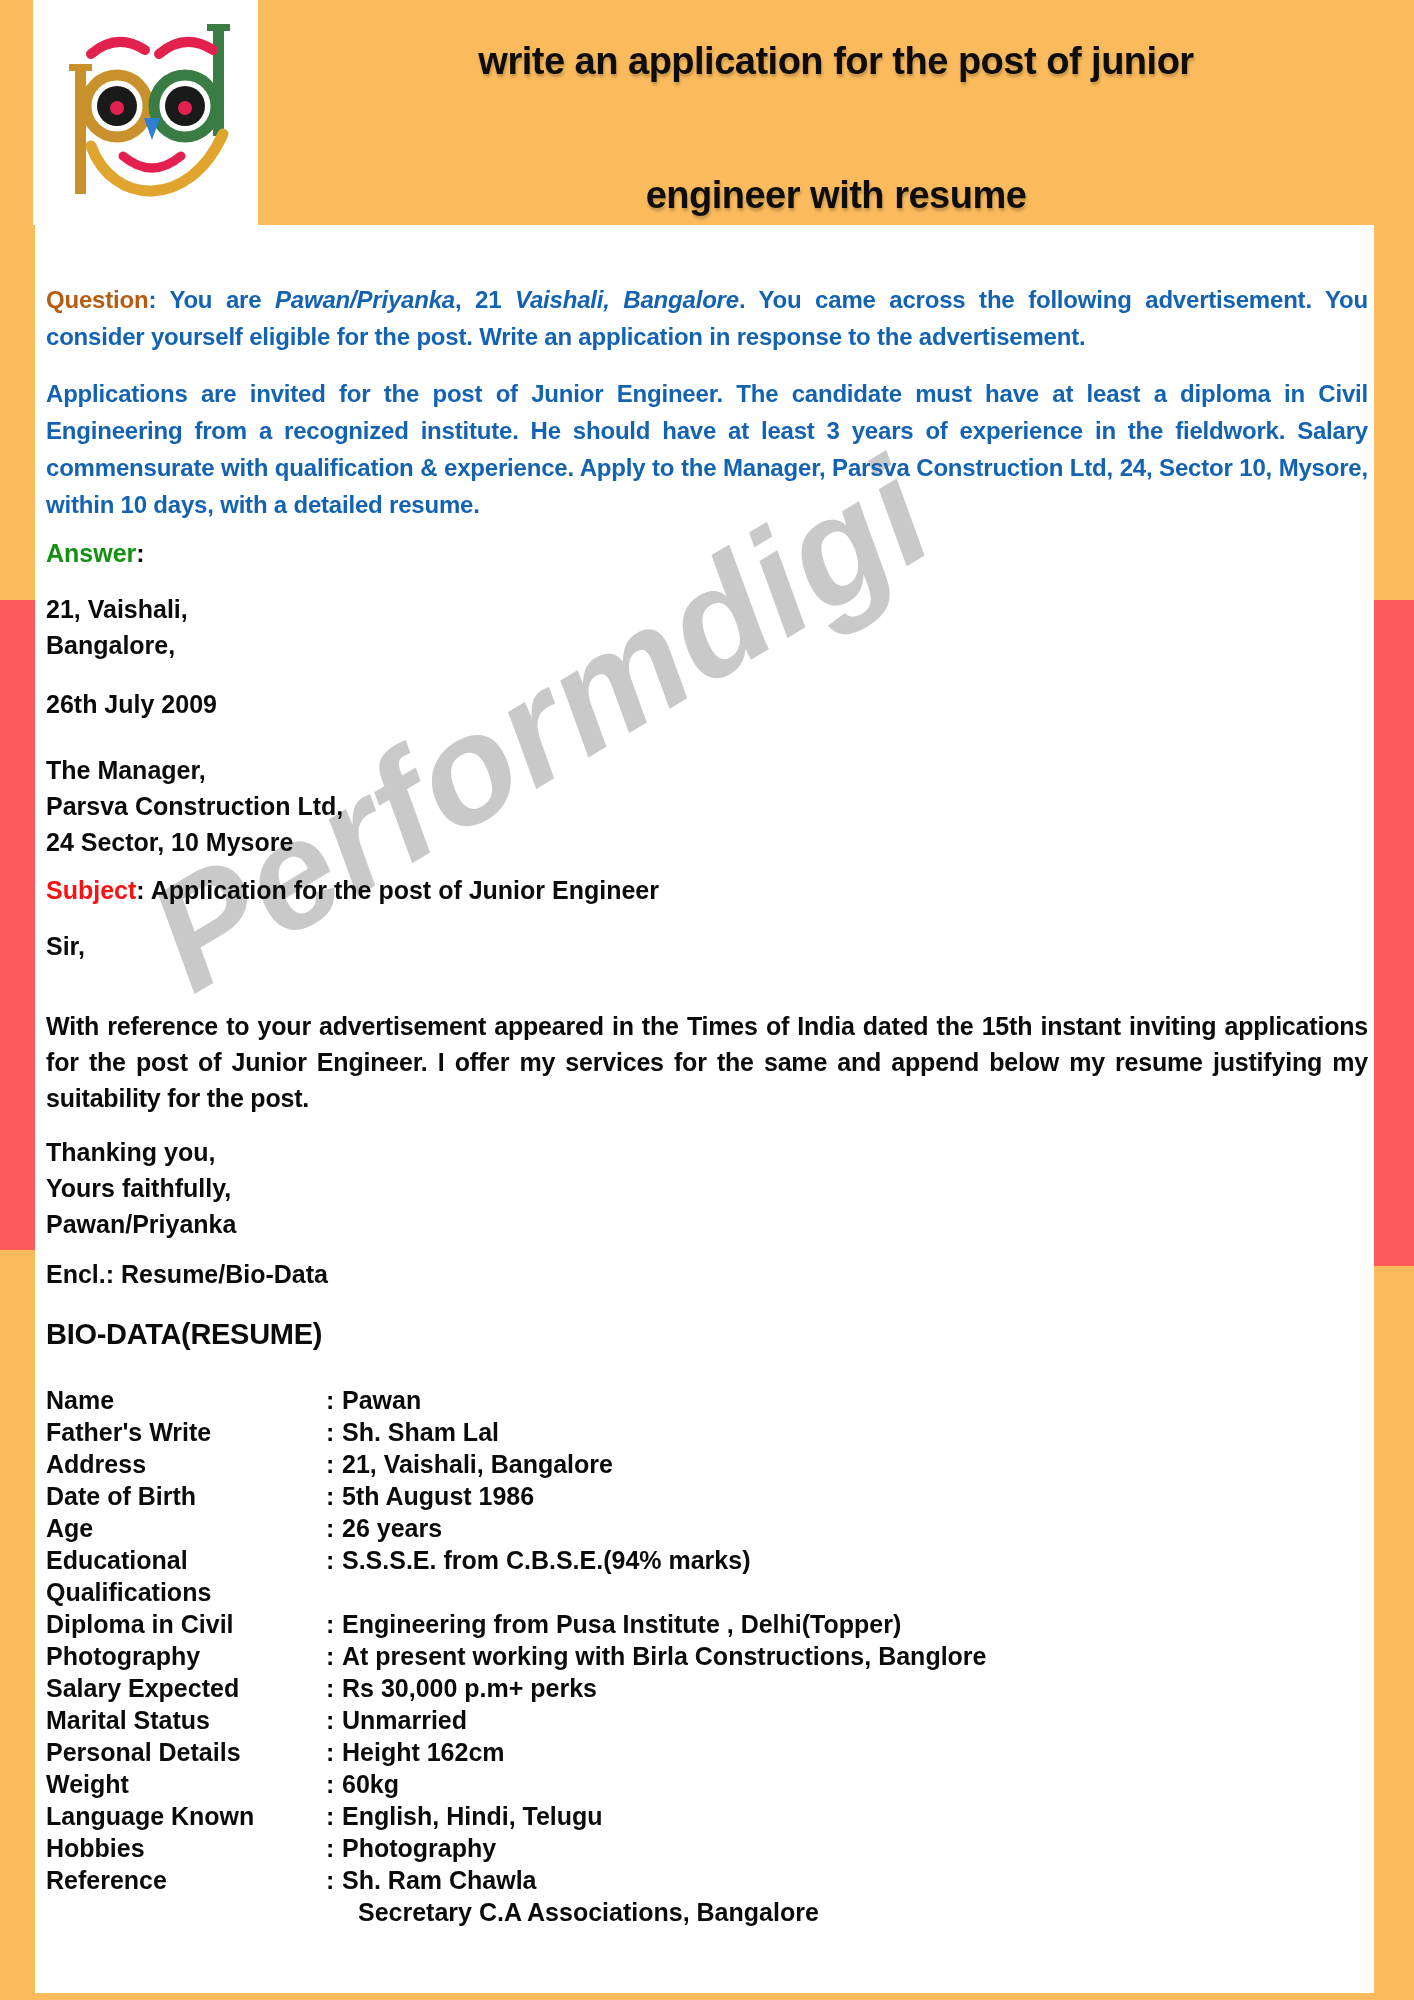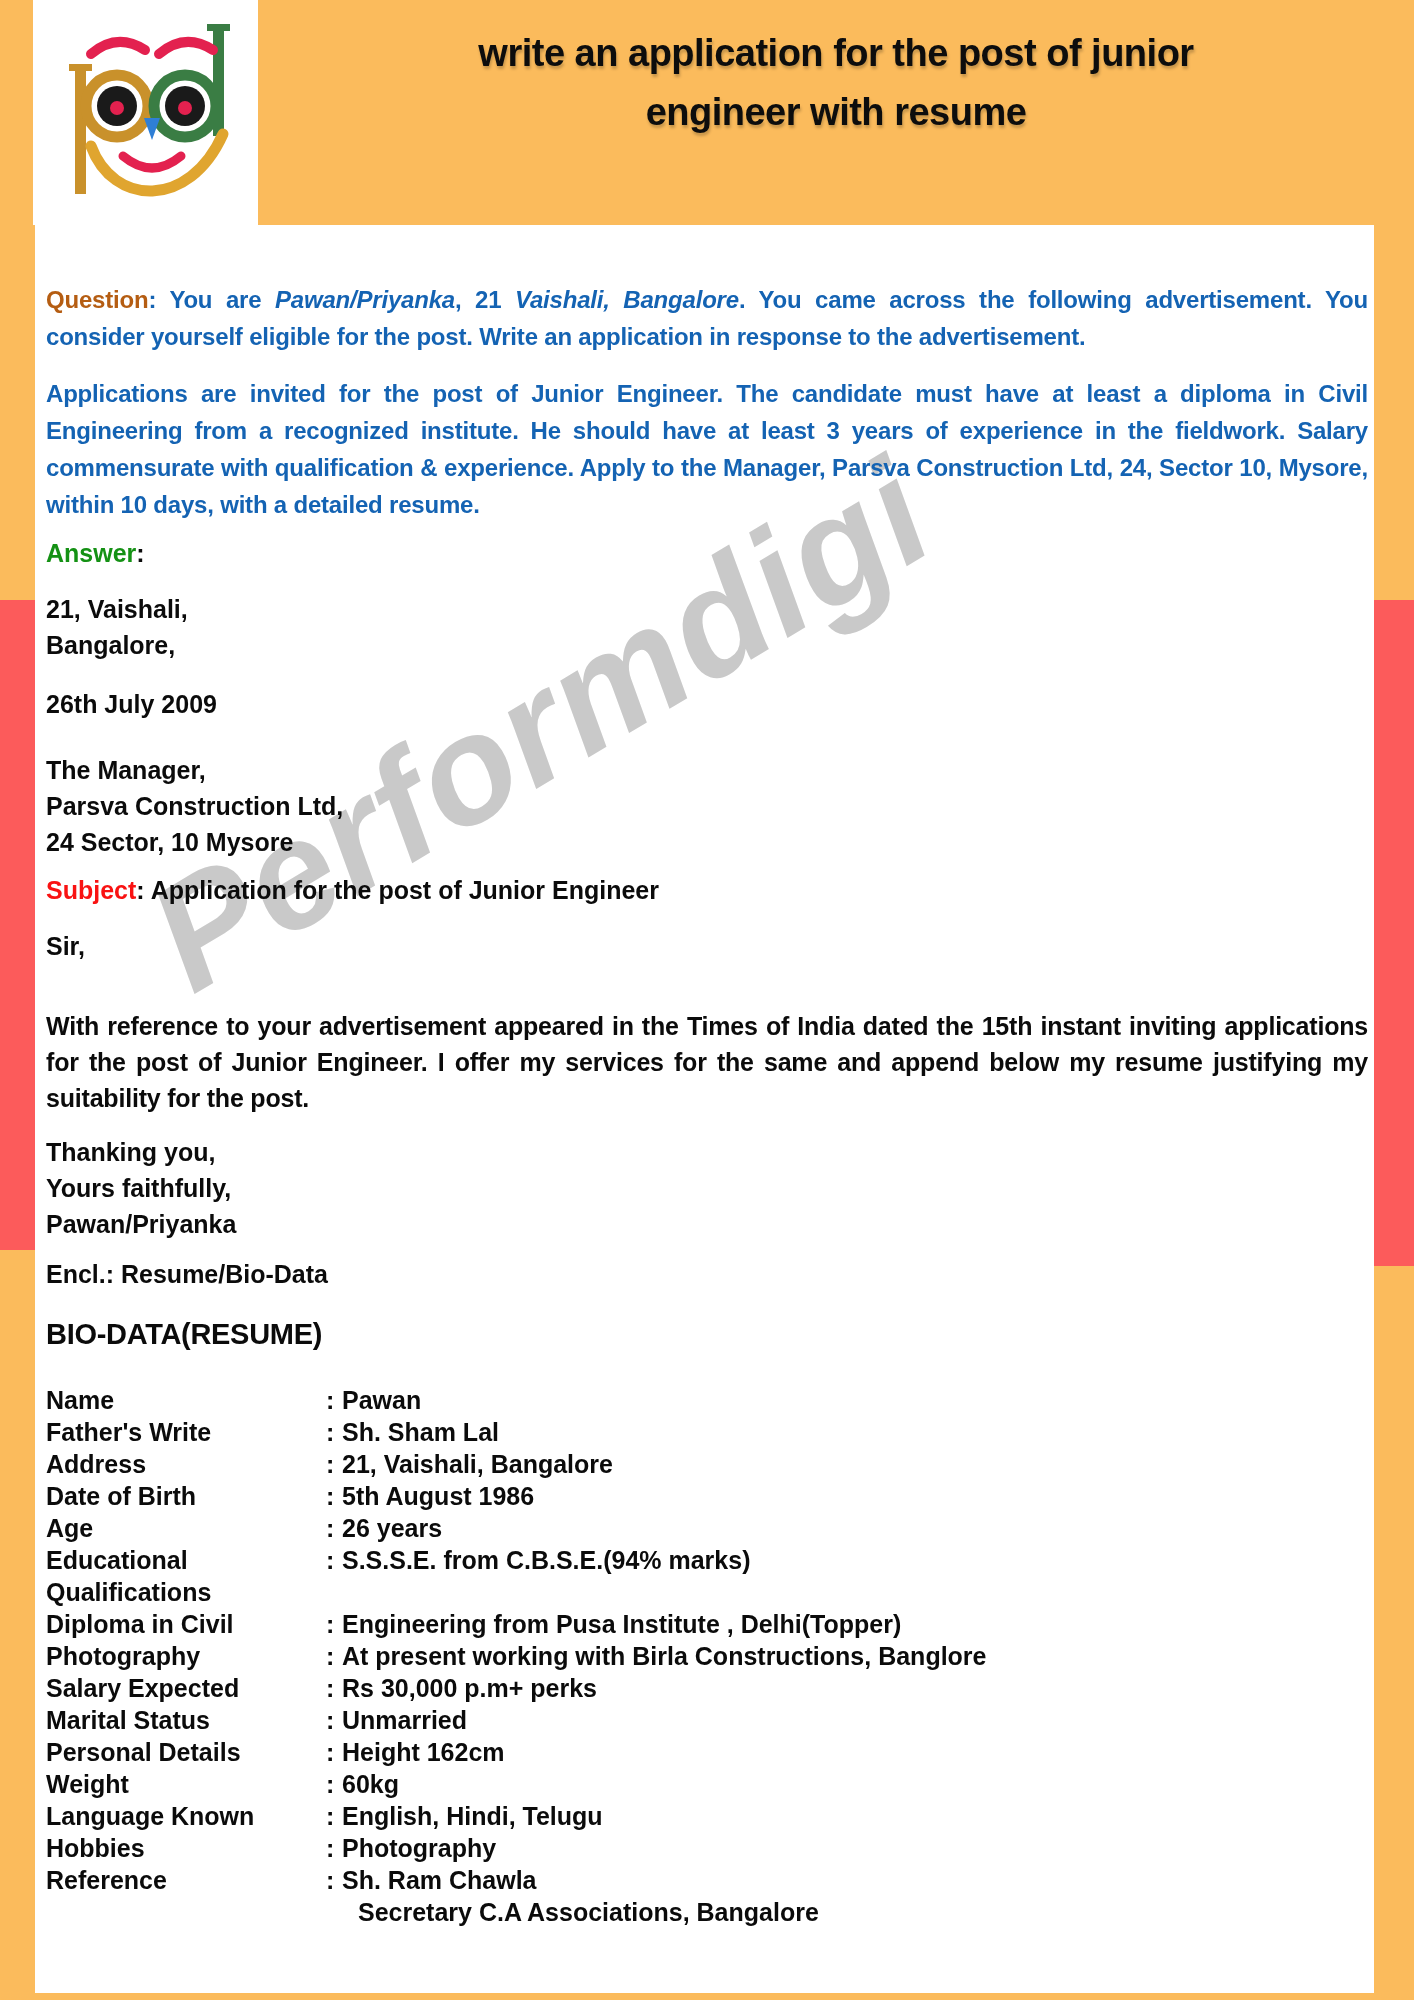--- a/index.html
+++ b/index.html
@@ -43,22 +43,22 @@
     background:var(--orange);z-index:2;
     display:flex;align-items:flex-start;
   }
   .logo-box{
     position:absolute;left:33px;top:0;width:225px;height:225px;
     background:#ffffff;
   }
   .logo-box svg{display:block;margin:6px 0 0 28px;}
   .title-wrap{
     position:absolute;left:258px;top:0;width:1156px;height:225px;
-    display:flex;flex-direction:column;align-items:center;justify-content:flex-start;
-    padding-top:24px;
+    display:flex;flex-direction:column;align-items:center;justify-content:space-between;
+    padding-top:32px;
   }
   .title-line{
     font-size:38px;font-weight:bold;color:#0d0d0d;
     line-height:59px;letter-spacing:-0.5px;
     text-shadow:1px 3px 3px rgba(0,0,0,0.22);
     white-space:nowrap;
   }
 
   
   .watermark{

